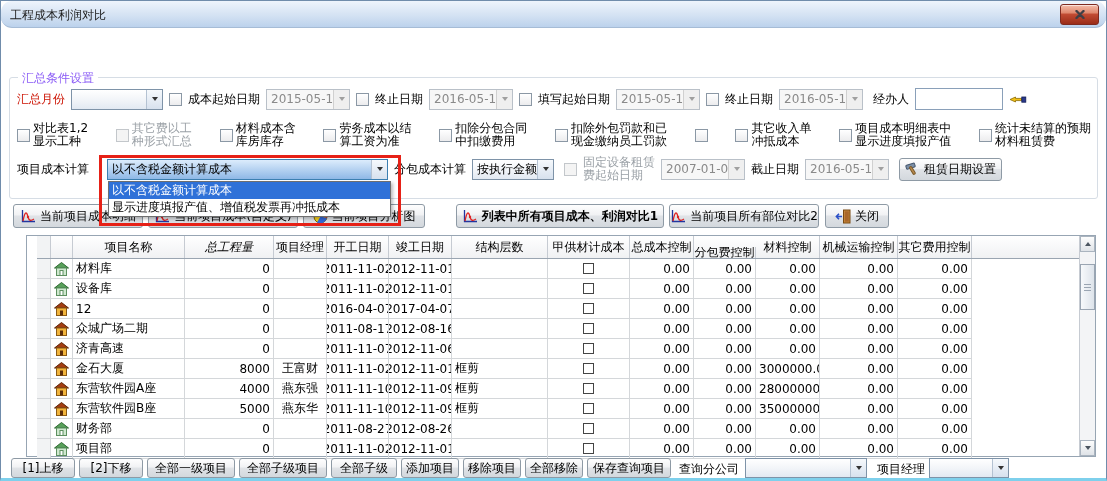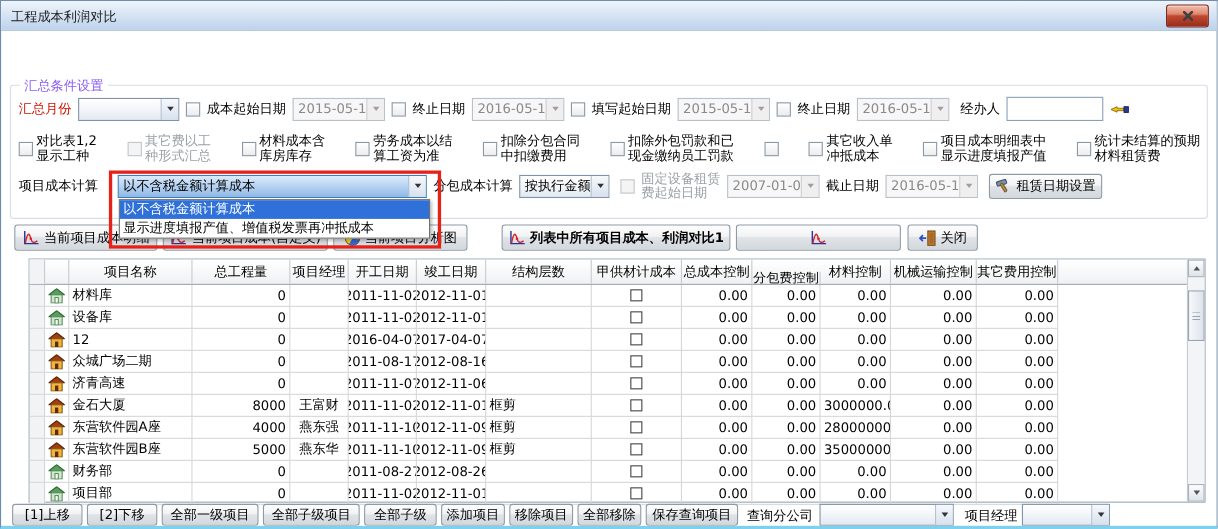--- a/index.html
+++ b/index.html
@@ -1,20 +1,20 @@
 <!DOCTYPE html>
 <html><head>
 <meta charset="utf-8">
 <style>
   html,body{margin:0;padding:0;background:#e8e8e8;}
   .win{width:1107px;height:481px;position:relative;font:12px "DejaVu Sans","Liberation Sans",sans-serif;
        background:#fff;border:1px solid #708cab;border-bottom:3px solid #7ed0ec;box-sizing:border-box;overflow:hidden;}
   
   .titlebar{position:absolute;top:0;left:0;right:0;height:26px;
-            background:linear-gradient(#eef4fc,#d4e2f3 55%,#bcd2ec);border-bottom:1px solid #a6bcd6;}
+            background:linear-gradient(#eef4fc,#d4e2f3 55%,#bcd2ec);border-bottom:1px solid #a6bcd6;border-radius:11px;}
   .title{position:absolute;left:9px;top:6px;color:#1c1c1c;}
   .close-btn{position:absolute;top:3px;right:7px;width:37px;height:19px;border:1px solid #7e2a20;border-radius:3px;
              background:linear-gradient(#f4bdab,#e08a70 40%,#c04a32 50%,#9a2c18);
              box-shadow:inset 0 1px 0 rgba(255,255,255,.6);display:flex;align-items:center;justify-content:center;cursor:pointer;}
   
   .lbl{color:#000;white-space:nowrap;}
   .red{color:#cc1100;}
   .gray{color:#9aa0a6;}
   .text-input{height:18px;border:1px solid #8aa0b9;font:12px "DejaVu Sans","Liberation Sans",sans-serif;padding:1px 3px;background:#fff;box-sizing:content-box;}
   .combo{height:21px;border:1px solid #7e93a8;background:linear-gradient(#ffffff,#f1f4f8 55%,#e2e9f2);
@@ -47,21 +47,21 @@
   .two-line{display:inline-flex;flex-direction:column;line-height:13px;white-space:nowrap;}
   .opt.disabled{color:#9aa0a6;}
   
   .dd-popup{position:absolute;left:107px;top:153px;width:281px;z-index:55;background:#fff;border:1px solid #6f6f6f;box-shadow:2px 2px 3px rgba(0,0,0,.25);}
   .dd-item{height:17px;line-height:17px;padding:0 3px;white-space:nowrap;overflow:hidden;cursor:pointer;}
   .dd-item.sel{background:#2f71d8;color:#fff;}
   .red-box{position:absolute;left:98px;top:127px;width:296px;height:65px;border:3px solid #e62117;z-index:60;pointer-events:none;}
   .mid-buttons{position:absolute;left:0;top:176px;height:24px;right:0;}
   .btn.mid{position:absolute;top:0;}
   
-  .grid{position:absolute;left:25px;top:207px;width:1070px;height:222px;border:1px solid #97a5b3;background:#fff;box-sizing:border-box;}
+  .grid{position:absolute;left:25px;top:207px;width:1070px;height:222px;border:1px solid #97a5b3;background:#fff;box-sizing:border-box;padding-left:10px;}
   .g-hrow{display:flex;height:22px;background:linear-gradient(#ffffff,#f0f1f3);border-bottom:1px solid #9aa5b1;margin-right:16px;}
   .g-hcell{border-right:1px solid #c6cbd2;display:flex;align-items:center;justify-content:center;box-sizing:border-box;overflow:hidden;white-space:nowrap;flex:none;}
   .g-hcell.fill,.g-cell.fill{flex:1;border-right:0;}
   .g-row{display:flex;height:20px;margin-right:16px;}
   .g-cell{border-right:1px solid #d4d7da;border-bottom:1px solid #d4d7da;box-sizing:border-box;display:flex;align-items:center;overflow:hidden;white-space:nowrap;padding:0 3px;flex:none;}
   .g-cell.fill{border-bottom:0;}
   .g-cell.al-r{justify-content:flex-end;}
   .g-cell.al-c{justify-content:center;padding:0;}
   .sel-cell{background:#f2f3f4;}
   .mini-cb{width:11px;height:11px;border:1px solid #444;background:#fff;display:inline-block;box-sizing:border-box;}
@@ -305,39 +305,40 @@
           <span class="blab">列表中所有项目成本、利润对比1</span>
         </button>
         <button class="btn mid" style="left: 668px; width: 150px;">
           <span class="ico">
             <svg width="16" height="15" viewBox="0 0 16 15">
               <path d="M2.5 1 V12.5 H15" stroke="#23359f" fill="none" stroke-width="1.3"></path>
               <path d="M3 12 C5 2 6.5 2 8 8 C9 12 11 12 14 10" stroke="#e02222" stroke-width="1.3" fill="none"></path>
               <circle cx="8" cy="8" r="1.2" fill="#e02222"></circle>
             </svg>
           </span>
+          <span class="blab">当前项目所有部位对比2</span>
         </button>
         <button class="btn mid" style="left: 824px; width: 64px;">
           <span class="ico">
             <svg width="16" height="15" viewBox="0 0 16 15">
               <rect x="8.5" y="1" width="6.5" height="13" fill="#c8893c" stroke="#7a4a12"></rect>
               <rect x="9.8" y="2.3" width="4" height="10.4" fill="#a9672a"></rect>
               <path d="M7 7.5 H2 M4 4.8 L1.4 7.5 L4 10.2" stroke="#2b50c8" stroke-width="1.6" fill="none"></path>
             </svg>
           </span>
           <span class="blab">关闭</span>
         </button>
       </div>
 
     <div class="grid" id="grid">
         <div class="g-hrow">
           <div class="g-hcell sel-cell" style="width: 14px;"></div>
           <div class="g-hcell" style="width: 22px;"></div>
           <div class="g-hcell" style="width: 112px;">项目名称</div>
-          <div class="g-hcell" style="width: 89px;">总工程量</div>
+          <div class="g-hcell" style="width: 89px; font-style: italic;">总工程量</div>
           <div class="g-hcell" style="width: 53px;">项目经理</div>
           <div class="g-hcell" style="width: 62px;">开工日期</div>
           <div class="g-hcell" style="width: 63px;">竣工日期</div>
           <div class="g-hcell" style="width: 96px;">结构层数</div>
           <div class="g-hcell" style="width: 82px;">甲供材计成本</div>
           <div class="g-hcell" style="width: 64px;">总成本控制</div>
           <div class="g-hcell" style="width: 62px; margin-top: 11px;">分包费控制</div>
           <div class="g-hcell" style="width: 64px;">材料控制</div>
           <div class="g-hcell" style="width: 78px;">机械运输控制</div>
           <div class="g-hcell" style="width: 74px;">其它费用控制</div>

